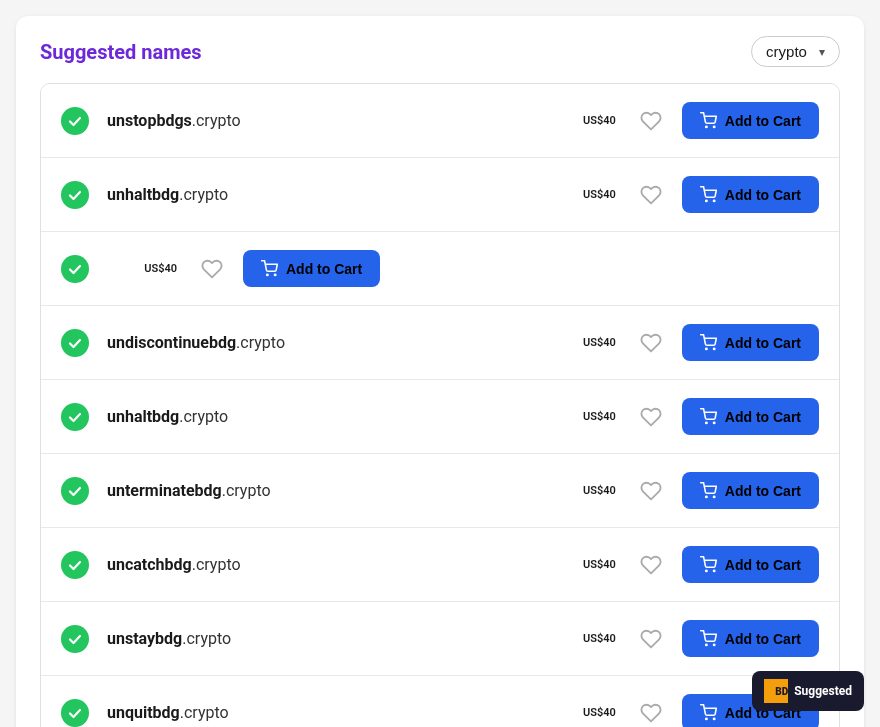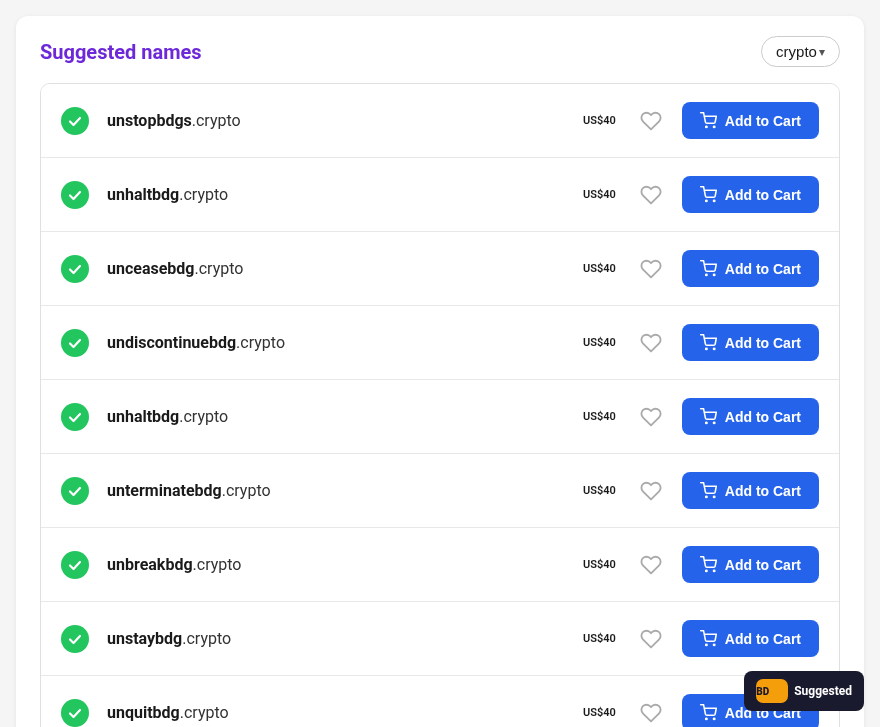--- a/index.html
+++ b/index.html
@@ -32,21 +32,21 @@
 
     .header-title {
       font-size: 20px;
       font-weight: 700;
       color: #6d28d9;
     }
 
     .filter-dropdown {
       display: flex;
       align-items: center;
-      gap: 2px;
+      gap: 12px;
       border: 1.5px solid #cccccc;
       border-radius: 20px;
       padding: 6px 14px;
       font-size: 15px;
       font-weight: 500;
       color: #1a1a1a;
       background: #fff;
       cursor: pointer;
     }
 
@@ -126,21 +126,21 @@
     }
 
     .heart-icon {
       width: 22px;
       height: 22px;
       color: #aaaaaa;
     }
 
     .add-to-cart-btn {
       background: #2563eb;
-      color: #ffffff;
+      color: #000000;
       border: none;
       border-radius: 8px;
       padding: 10px 18px;
       font-size: 14px;
       font-weight: 600;
       cursor: pointer;
       display: flex;
       align-items: center;
       gap: 8px;
       white-space: nowrap;
@@ -160,27 +160,27 @@
       padding: 8px 12px;
       border-radius: 8px;
       font-size: 12px;
       font-weight: 700;
       display: flex;
       align-items: center;
       gap: 6px;
     }
 
     .bd-logo {
-      width: 32px;
+      width: 24px;
       height: 24px;
       background: #f59e0b;
-      border-radius: 7px;
-      display: flex;
-      align-items: center;
-      justify-content: flex-start;
+      border-radius: 0;
+      display: flex;
+      align-items: center;
+      justify-content: flex-end;
       font-size: 10px;
       font-weight: 900;
       color: #1a1a2e;
     }
   </style>
 </head>
 <body>
 
 <div class="container">
   <div class="header">
@@ -239,23 +239,20 @@
         </svg>
         <span>Add to Cart</span>
       </button>
     </div>
       <div class="domain-row">
       <div class="check-icon">
         <svg viewBox="0 0 16 16" fill="none">
           <path d="M3 8.5L6.5 12L13 5" stroke="white" stroke-width="2.2" stroke-linecap="round" stroke-linejoin="round"></path>
         </svg>
       </div>
-      <span class="domain-name">
-        <span class="domain-base">unceasebdg</span><span class="domain-ext">.crypto</span>
-      </span>
       <span class="price">US$40</span>
       <button class="heart-btn" title="Add to Wishlist">
         <svg class="heart-icon" viewBox="0 0 24 24" fill="none" stroke="#aaaaaa" stroke-width="2" stroke-linecap="round" stroke-linejoin="round">
           <path d="M20.84 4.61a5.5 5.5 0 0 0-7.78 0L12 5.67l-1.06-1.06a5.5 5.5 0 0 0-7.78 7.78l1.06 1.06L12 21.23l7.78-7.78 1.06-1.06a5.5 5.5 0 0 0 0-7.78z"></path>
         </svg>
       </button>
       <button class="add-to-cart-btn">
         <svg class="cart-icon" viewBox="0 0 24 24" fill="none" stroke="white" stroke-width="2.2" stroke-linecap="round" stroke-linejoin="round">
           <circle cx="9" cy="21" r="1"></circle>
           <circle cx="20" cy="21" r="1"></circle>
@@ -336,21 +333,21 @@
         <span>Add to Cart</span>
       </button>
     </div>
       <div class="domain-row">
       <div class="check-icon">
         <svg viewBox="0 0 16 16" fill="none">
           <path d="M3 8.5L6.5 12L13 5" stroke="white" stroke-width="2.2" stroke-linecap="round" stroke-linejoin="round"></path>
         </svg>
       </div>
       <span class="domain-name">
-        <span class="domain-base">unbreakbdg</span><span class="domain-ext">.crypto</span>
+        <span class="domain-base">uncatchbdg</span><span class="domain-ext">.crypto</span>
       </span>
       <span class="price">US$40</span>
       <button class="heart-btn" title="Add to Wishlist">
         <svg class="heart-icon" viewBox="0 0 24 24" fill="none" stroke="#aaaaaa" stroke-width="2" stroke-linecap="round" stroke-linejoin="round">
           <path d="M20.84 4.61a5.5 5.5 0 0 0-7.78 0L12 5.67l-1.06-1.06a5.5 5.5 0 0 0-7.78 7.78l1.06 1.06L12 21.23l7.78-7.78 1.06-1.06a5.5 5.5 0 0 0 0-7.78z"></path>
         </svg>
       </button>
       <button class="add-to-cart-btn">
         <svg class="cart-icon" viewBox="0 0 24 24" fill="none" stroke="white" stroke-width="2.2" stroke-linecap="round" stroke-linejoin="round">
           <circle cx="9" cy="21" r="1"></circle>

